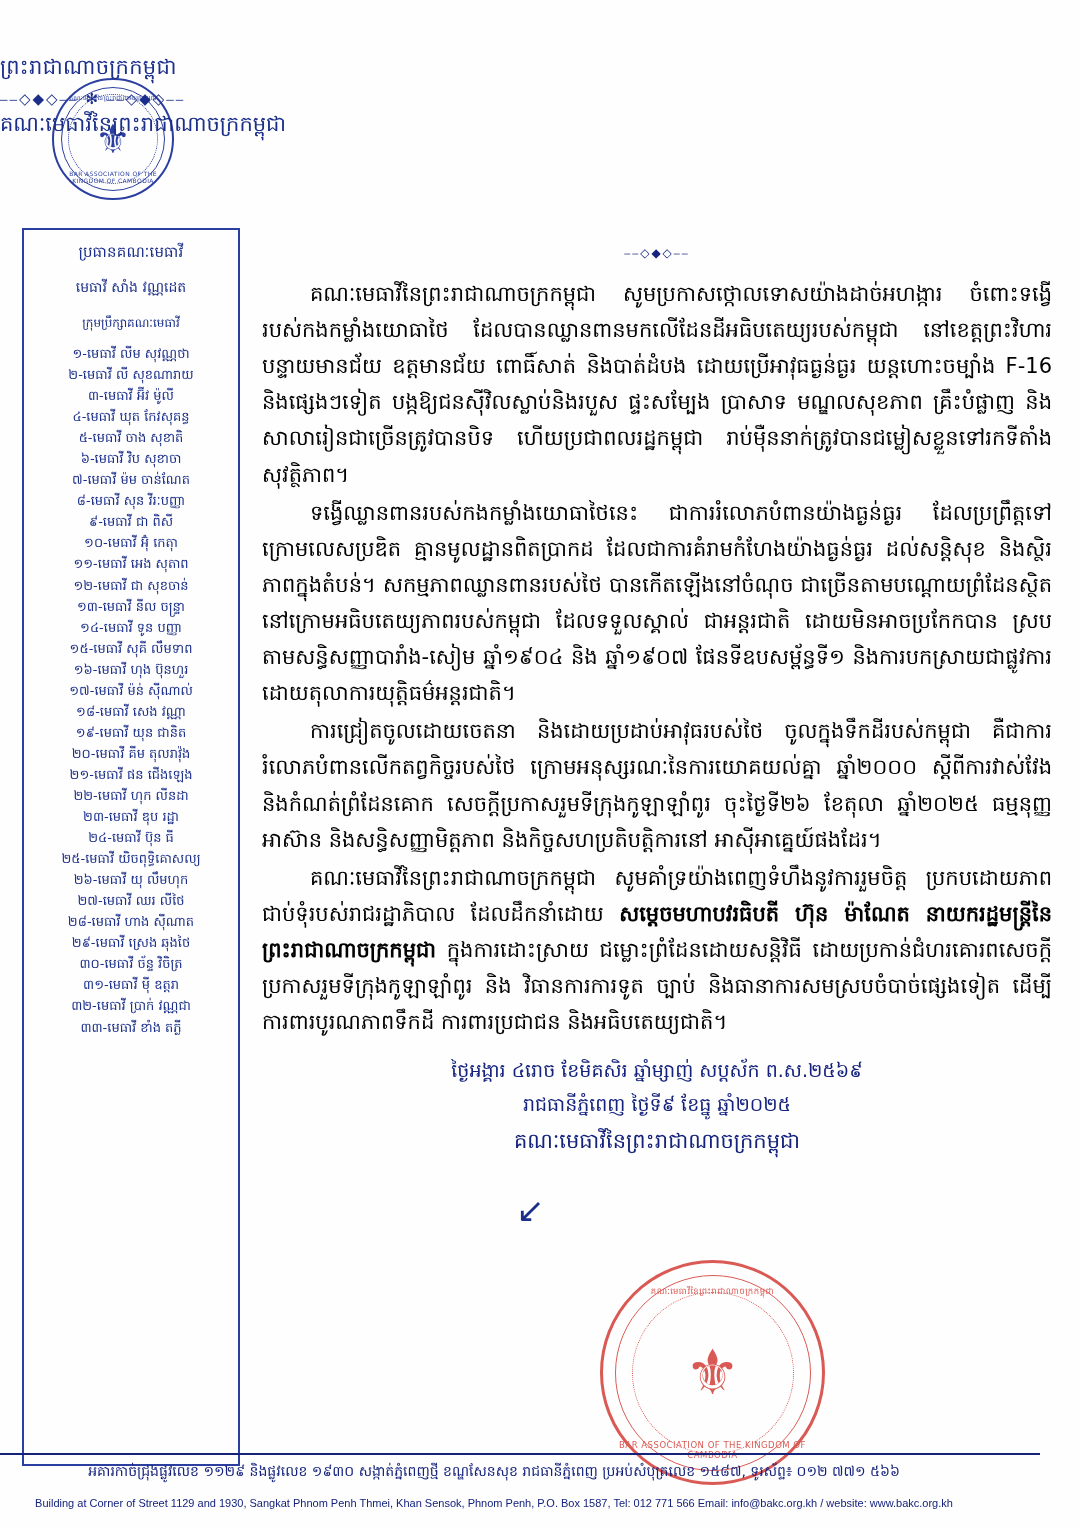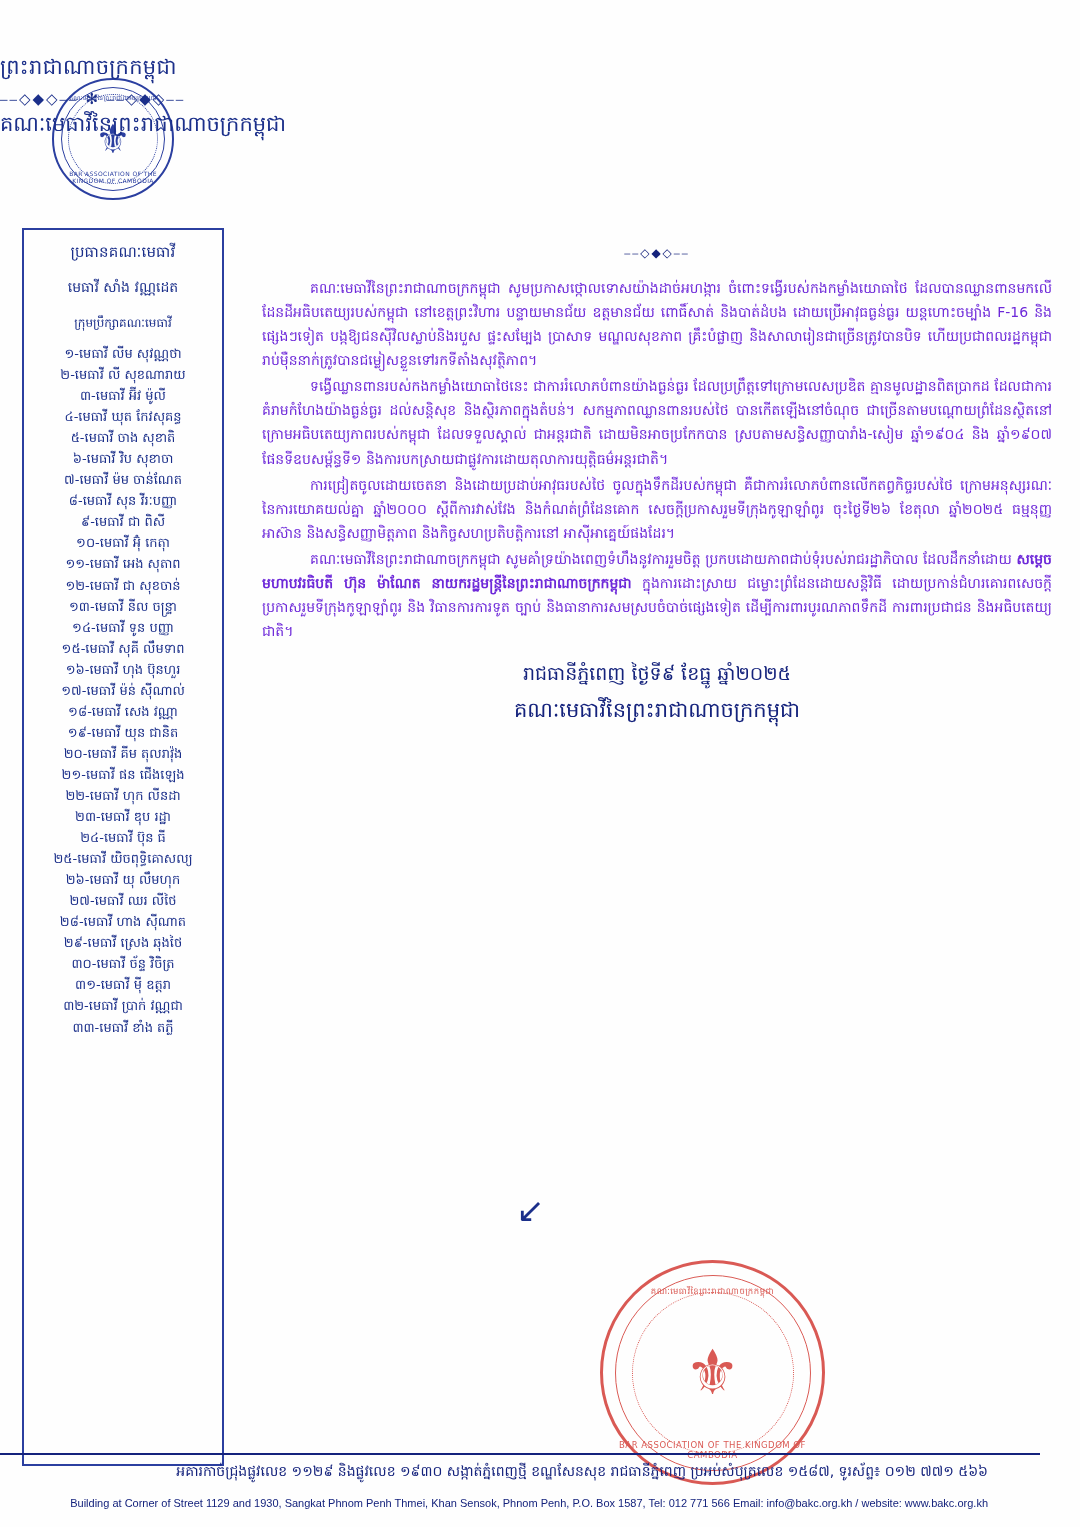--- a/index.html
+++ b/index.html
@@ -85,21 +85,21 @@
     color:#2b3fa0;
   }
   .emblem .arc-top { top: 6px; }
   .emblem .arc-bot { bottom: 6px; }
 
   
   .sidebar {
     position: absolute;
     top: 228px;
     left: 22px;
-    width: 202px;
+    width: 218px;
     height: 1238px;
     border: 2px solid #2b3fa0;
     color: #1b2f8a;
     padding: 12px 6px 6px;
     text-align: center;
   }
   .sidebar .sb-title {
     font-size: 15px;
     margin-bottom: 14px;
     letter-spacing: .2px;
@@ -133,27 +133,27 @@
     letter-spacing: .5px;
   }
   .title-rule {
     text-align:center;
     color:#14227c;
     font-size: 12px;
     letter-spacing: 2px;
     margin: 6px 0 16px;
   }
   .para {
-    font-size: 14px;
+    font-size: 21px;
     line-height: 1.72;
     text-align: justify;
     text-justify: inter-word;
     text-indent: 48px;
     margin-bottom: 2px;
-    color: #6d28d9;
+    color: #000000;
   }
   .para b { font-weight: bold; }
   .signblock {
     margin-top: 14px;
     text-align: center;
     font-size: 19px;
     line-height: 1.75;
     color: #14227c;
   }
   .signblock .s3 {
@@ -199,21 +199,21 @@
     width: 70px; height: 40px;
     color:#1b2f8a;
     font-size: 34px;
     line-height: 1;
   }
   
   .footer {
     position: absolute;
     left: 0; bottom: 18px;
     width: 988px;
-    text-align: right;
+    text-align: center;
     color: #14227c;
   }
   .footer .rule {
     width: 1040px;
     height: 2px;
     background: #14227c;
     margin: 0 auto 6px;
   }
   .footer .kh {
     font-size: 14px;
@@ -287,20 +287,21 @@
 
   <div class="main">
     <div class="title-rule">⎯⎯◇◆◇⎯⎯</div>
 
     <div class="para">គណៈមេធាវីនៃព្រះរាជាណាចក្រកម្ពុជា សូមប្រកាសថ្កោលទោសយ៉ាងដាច់អហង្ការ ចំពោះទង្វើរបស់កងកម្លាំងយោធាថៃ ដែលបានឈ្លានពានមកលើដែនដីអធិបតេយ្យរបស់កម្ពុជា នៅខេត្តព្រះវិហារ បន្ទាយមានជ័យ ឧត្តមានជ័យ ពោធិ៍សាត់ និងបាត់ដំបង ដោយប្រើអាវុធធ្ងន់ធ្ងរ យន្តហោះចម្បាំង F-16 និងផ្សេងៗទៀត បង្កឱ្យជនស៊ីវិលស្លាប់និងរបួស ផ្ទះសម្បែង ប្រាសាទ មណ្ឌលសុខភាព គ្រឹះបំផ្លាញ និងសាលារៀនជាច្រើនត្រូវបានបិទ ហើយប្រជាពលរដ្ឋកម្ពុជា រាប់ម៉ឺននាក់ត្រូវបានជម្លៀសខ្លួនទៅរកទីតាំងសុវត្ថិភាព។</div>
     <div class="para">ទង្វើឈ្លានពានរបស់កងកម្លាំងយោធាថៃនេះ ជាការរំលោភបំពានយ៉ាងធ្ងន់ធ្ងរ ដែលប្រព្រឹត្តទៅក្រោមលេសប្រឌិត គ្មានមូលដ្ឋានពិតប្រាកដ ដែលជាការគំរាមកំហែងយ៉ាងធ្ងន់ធ្ងរ ដល់សន្តិសុខ និងស្ថិរភាពក្នុងតំបន់។ សកម្មភាពឈ្លានពានរបស់ថៃ បានកើតឡើងនៅចំណុច ជាច្រើនតាមបណ្ដោយព្រំដែនស្ថិតនៅក្រោមអធិបតេយ្យភាពរបស់កម្ពុជា ដែលទទួលស្គាល់ ជាអន្តរជាតិ ដោយមិនអាចប្រកែកបាន ស្របតាមសន្ធិសញ្ញាបារាំង-សៀម ឆ្នាំ១៩០៤ និង ឆ្នាំ១៩០៧ ផែនទីឧបសម្ព័ន្ធទី១ និងការបកស្រាយជាផ្លូវការដោយតុលាការយុត្តិធម៌អន្តរជាតិ។</div>
     <div class="para">ការជ្រៀតចូលដោយចេតនា និងដោយប្រដាប់អាវុធរបស់ថៃ ចូលក្នុងទឹកដីរបស់កម្ពុជា គឺជាការរំលោភបំពានលើកតព្វកិច្ចរបស់ថៃ ក្រោមអនុស្សរណៈនៃការយោគយល់គ្នា ឆ្នាំ២០០០ ស្ដីពីការវាស់វែង និងកំណត់ព្រំដែនគោក សេចក្ដីប្រកាសរួមទីក្រុងកូឡាឡាំពូរ ចុះថ្ងៃទី២៦ ខែតុលា ឆ្នាំ២០២៥ ធម្មនុញ្ញអាស៊ាន និងសន្ធិសញ្ញាមិត្តភាព និងកិច្ចសហប្រតិបត្តិការនៅ អាស៊ីអាគ្នេយ៍ផងដែរ។</div>
     <div class="para">គណៈមេធាវីនៃព្រះរាជាណាចក្រកម្ពុជា សូមគាំទ្រយ៉ាងពេញទំហឹងនូវការរួមចិត្ត ប្រកបដោយភាពជាប់ទុំរបស់រាជរដ្ឋាភិបាល ដែលដឹកនាំដោយ <b>សម្ដេចមហាបវរធិបតី ហ៊ុន ម៉ាណែត នាយករដ្ឋមន្ត្រីនៃព្រះរាជាណាចក្រកម្ពុជា</b> ក្នុងការដោះស្រាយ ជម្លោះព្រំដែនដោយសន្តិវិធី ដោយប្រកាន់ជំហរគោរពសេចក្ដីប្រកាសរួមទីក្រុងកូឡាឡាំពូរ និង វិធានការការទូត ច្បាប់ និងធានាការសមស្របចំបាច់ផ្សេងទៀត ដើម្បីការពារបូរណភាពទឹកដី ការពារប្រជាជន និងអធិបតេយ្យជាតិ។</div>
 
     <div class="signblock">
+      <div class="s1">ថ្ងៃអង្គារ ៤រោច ខែមិគសិរ ឆ្នាំម្សាញ់ សប្តស័ក ព.ស.២៥៦៩</div>
       <div class="s2">រាជធានីភ្នំពេញ ថ្ងៃទី៩ ខែធ្នូ ឆ្នាំ២០២៥</div>
       <div class="s3">គណៈមេធាវីនៃព្រះរាជាណាចក្រកម្ពុជា</div>
     </div>
   </div>
 
   <div class="sig-swoosh">↙</div>
 
   <div class="stamp">
     <div class="sinner">
       <div class="stext-top">គណៈមេធាវីនៃព្រះរាជាណាចក្រកម្ពុជា</div>

